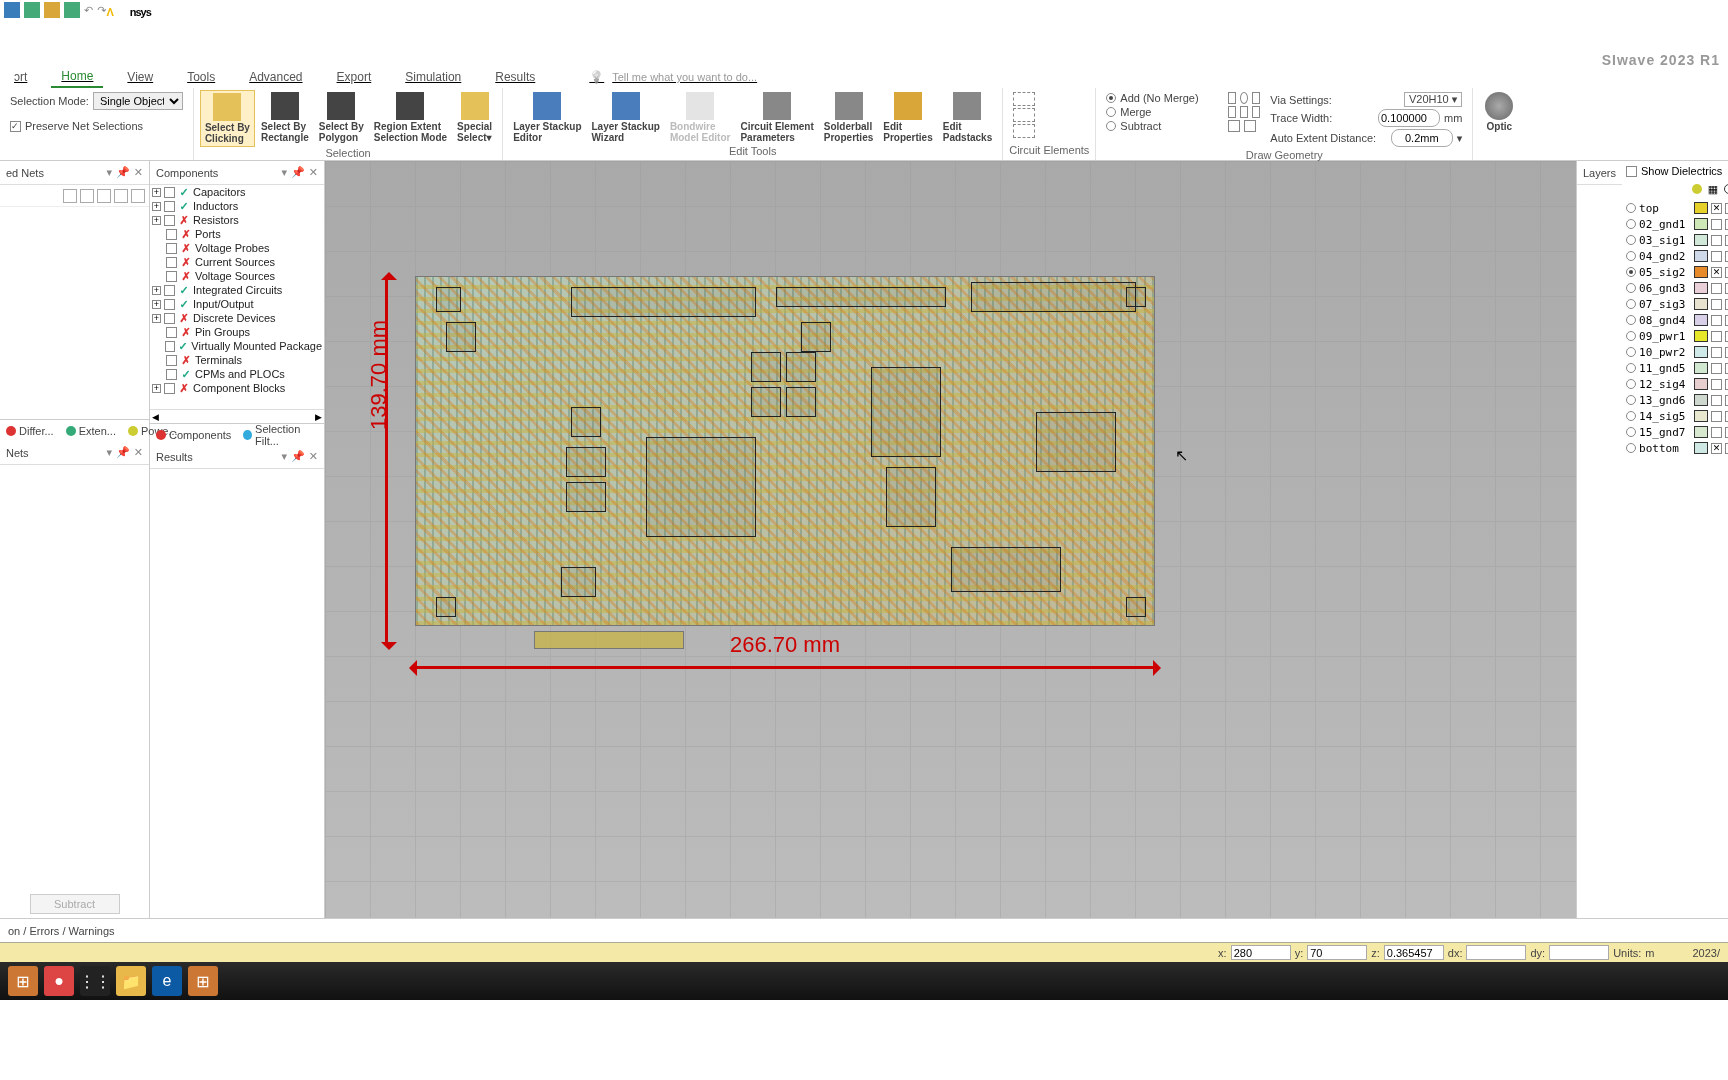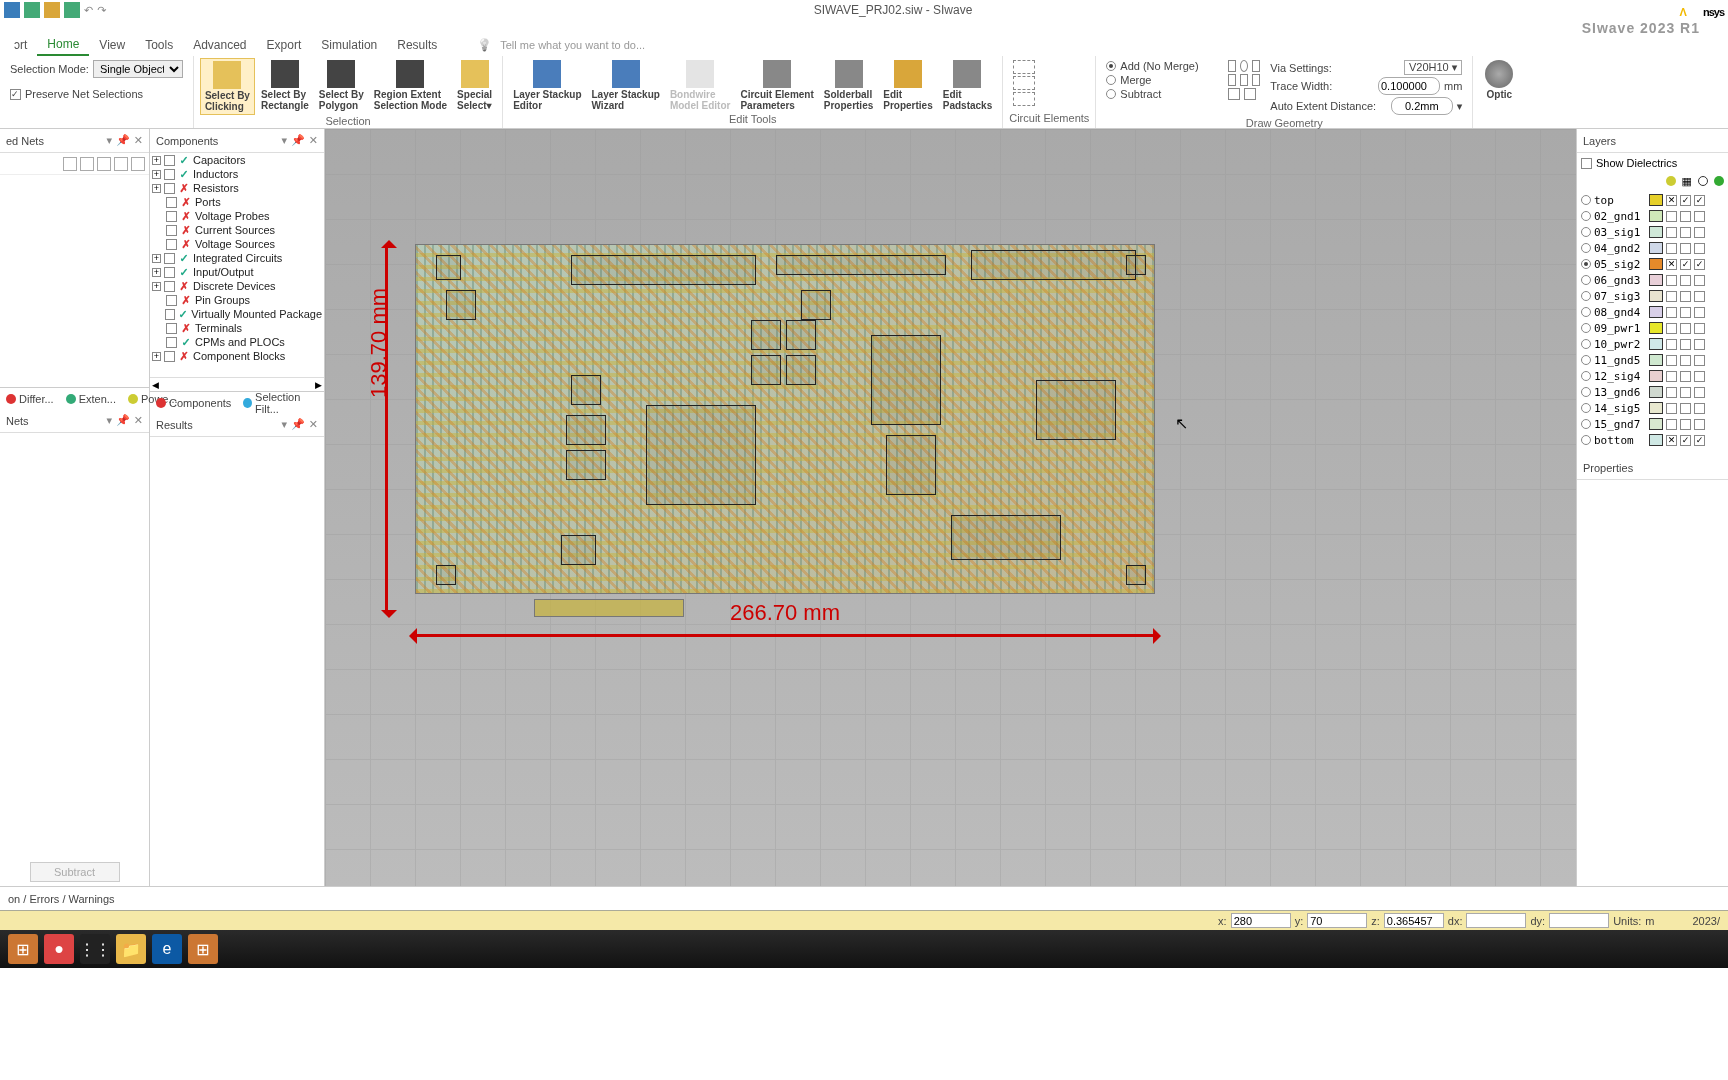--- a/index.html
+++ b/index.html
@@ -9,24 +9,24 @@
 .titlebar { height: 20px; background: #fff; display: flex; align-items: center; padding: 0 4px; }
 .titlebar .qat { display: flex; gap: 4px; align-items: center; }
 .titlebar .qat .qicon { width: 16px; height: 16px; background: #4a7; display: inline-block; }
 .titlebar .qat .qicon.blue { background: #3a7dbb; }
 .titlebar .qat .qicon.ora { background: #d9a63a; }
 .titlebar .title { flex: 1; text-align: center; color: #555; font-size: 12px; }
 .titlebar .brand { color: #f2b900; font-weight: bold; font-size: 15px; letter-spacing: -1px; }
 .titlebar .brand .n { color: #000; margin-left: 17px; }
 
 
-.product { text-align: right; padding-right: 28px; color: #999; font-size: 14px; font-weight: 600; letter-spacing: 1px; height: 14px; }
-
-
-.tabs { height: 22px; display: flex; align-items: center; padding-left: 4px; gap: 0; background: #fff; border-bottom: 0; }
+.product { text-align: right; padding-right: 8px; color: #999; font-size: 14px; font-weight: 600; letter-spacing: 1px; height: 14px; margin-top: 32px; }
+
+
+.tabs { height: 22px; display: flex; align-items: center; padding-left: 4px; gap: 14px; background: #fff; border-bottom: 0; text-decoration: underline; }
 .tab { padding: 3px 10px; color: #555; cursor: pointer; font-size: 12px; }
 .tab.active { color: #2a8a33; border-bottom: 2px solid #2a8a33; }
 .tell-me { margin-left: 30px; color: #999; display: flex; align-items: center; gap: 8px; }
 .tell-me .bulb::before { content: "💡"; font-size: 12px; color:#aaa; filter: grayscale(1); }
 
 
 .ribbon { height: 73px; display: flex; border-bottom: 1px solid #ccc; background: #fff; }
 .rgroup { border-right: 1px solid #e2e2e2; display: flex; flex-direction: column; padding: 2px 6px 0 6px; }
 .rgroup .items { flex: 1; display: flex; align-items: flex-start; gap: 2px; }
 .rgroup .glabel { text-align: center; color: #666; font-size: 11px; height: 16px; }
@@ -43,21 +43,21 @@
 .rad { width: 10px; height: 10px; border: 1px solid #888; border-radius: 50%; display: inline-block; }
 .rad.on::after { content: ""; display: block; width: 4px; height: 4px; background: #444; border-radius: 50%; margin: 2px; }
 select, input[type=text].rin { border: 1px solid #aaa; font-size: 11px; height: 18px; padding: 0 2px; }
 .rin { width: 62px; border-radius: 8px; }
 
 
 .main { display: flex; height: 757px; }
 .leftcol { width: 150px; display: flex; flex-direction: column; border-right: 1px solid #ccc; }
 .midcol { width: 175px; display: flex; flex-direction: column; border-right: 1px solid #ccc; }
 .canvas-area { flex: 1; background: linear-gradient(#a9a9a9, #bcbcbc); position: relative; }
-.rightcol { width: 152px; border-left: 1px solid #ccc; display: flex; flex-direction: column; }
+.rightcol { width: 152px; border-left: 1px solid #ccc; display: flex; flex-direction: row; }
 
 .panel-head { height: 24px; display: flex; align-items: center; padding: 0 6px; font-size: 14px; color: #444; border-bottom: 1px solid #ddd; }
 .panel-head .controls { margin-left: auto; display: flex; gap: 4px; color: #888; font-size: 10px; }
 .panel-head .controls span { cursor: pointer; }
 
 .net-tools { height: 22px; display: flex; align-items: center; justify-content: flex-end; gap: 3px; padding: 0 4px; border-bottom: 1px solid #eee; }
 .net-tools .ico { width: 14px; height: 14px; border: 1px solid #aaa; cursor: pointer; }
 
 .list { flex: 1; overflow: auto; background: #fff; }
 .tree-item { display: flex; align-items: center; gap: 3px; padding: 1px 2px; white-space: nowrap; }
@@ -122,21 +122,20 @@
 
 <div class="titlebar">
   <div class="qat">
     <span class="qicon blue"></span>
     <span class="qicon"></span>
     <span class="qicon ora"></span>
     <span class="qicon"></span>
     <span style="color:#888">↶</span>
     <span style="color:#888">↷</span>
   </div>
-  <div class="title">SIWAVE_PRJ02.siw - SIwave</div>
   <div class="brand">
     <span style="color:#f2b900">Λ</span><span class="n">nsys</span>
   </div>
 </div>
 
 <div class="product">SIwave 2023 R1</div>
 
 <div class="tabs">
   <div class="tab">ɔrt</div>
   <div class="tab active">Home</div>

